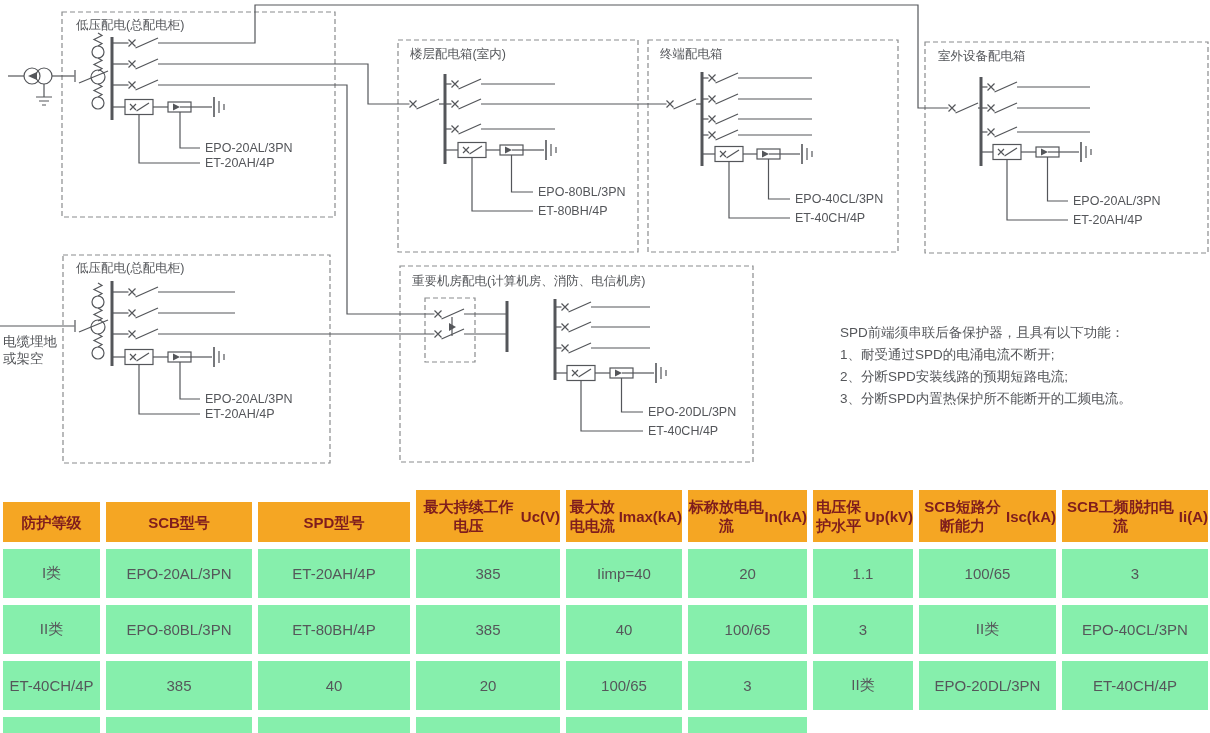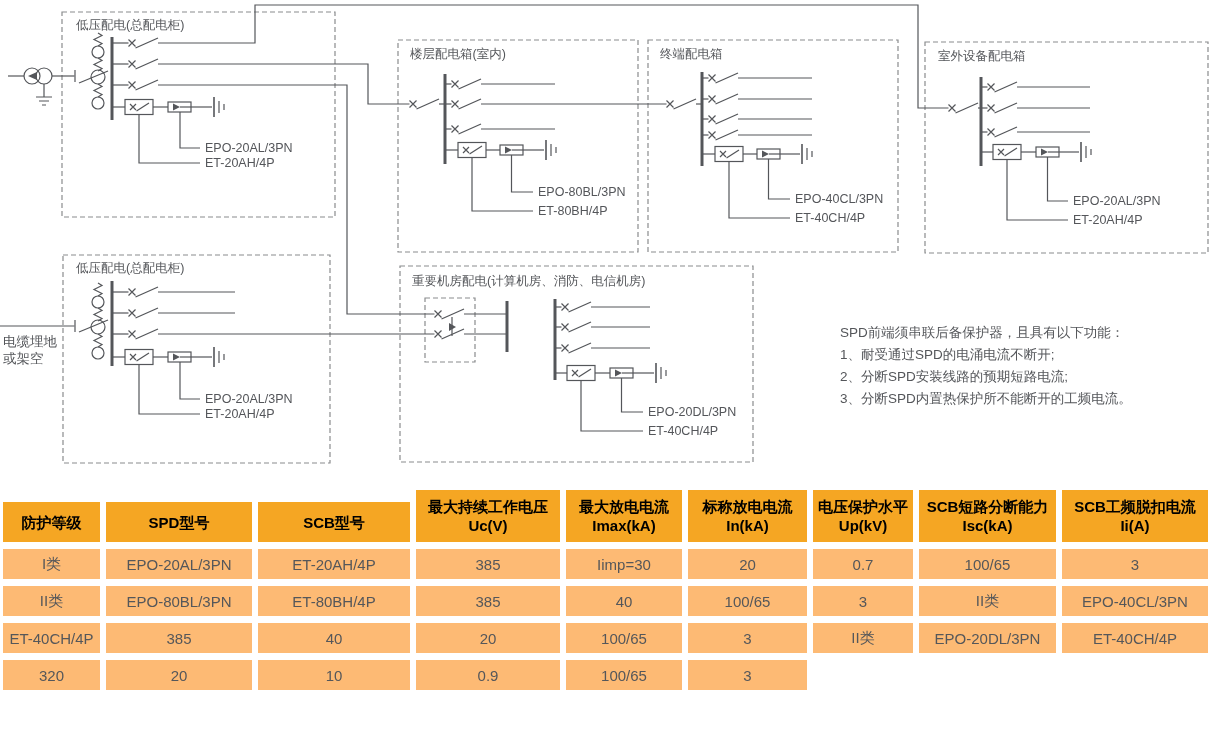--- a/index.html
+++ b/index.html
@@ -13,28 +13,28 @@
   .dev-label{font-size:12.5px;}
   .notes-line{font-size:13.5px;}
   .feed-label{font-size:13.5px;}
   .spec-table{
     position:absolute;left:3px;top:490px;
     display:grid;
     grid-template-columns:97px 146px 152px 144px 116px 119px 100px 137px 146px;
     column-gap:6px;row-gap:7px;
   }
   .th{
-    background:#F5A623;color:#000000;font-weight:bold;font-size:15px;
-    display:flex;flex-direction:column;align-items:center;justify-content:center;
+    background:#F5A623;color:#7f1d1d;font-weight:bold;font-size:15px;
+    display:flex;flex-direction:row;align-items:center;justify-content:center;
     text-align:center;line-height:19px;align-self:end;width:100%;
   }
   .th.single{height:40px;}
   .th.double{height:52px;}
   .td{
-    background:#fdba74;height:30px;display:flex;align-items:center;justify-content:center;
+    background:#86efac;height:49px;display:flex;align-items:center;justify-content:center;
     font-size:15px;color:#55575A;
   }
 </style>
 </head>
 <body>
 
 <svg class="diagram" width="1210" height="488" viewBox="0 0 1210 488">
   <defs>
     <g id="sw">
       <path d="M-3.5,-3.5 L3.5,3.5 M-3.5,3.5 L3.5,-3.5"></path>
@@ -269,24 +269,24 @@
     <text class="notes-line" x="840" y="381">2、分断SPD安装线路的预期短路电流;</text>
     <text class="notes-line" x="840" y="403">3、分断SPD内置热保护所不能断开的工频电流。</text>
   </g>
 </svg>
 
 <div class="spec-table">
   <div class="th single">
       <div>防护等级</div>
     </div>
   <div class="th single">
+      <div>SCB型号</div>
+    </div>
+  <div class="th single">
       <div>SPD型号</div>
-    </div>
-  <div class="th single">
-      <div>SCB型号</div>
     </div>
   <div class="th double">
       <div>最大持续工作电压</div>
       <div>Uc(V)</div>
     </div>
   <div class="th double">
       <div>最大放电电流</div>
       <div>Imax(kA)</div>
     </div>
   <div class="th double">
@@ -303,23 +303,23 @@
     </div>
   <div class="th double">
       <div>SCB工频脱扣电流</div>
       <div>Ii(A)</div>
     </div>
 
   <div class="td">I类</div>
   <div class="td">EPO-20AL/3PN</div>
   <div class="td">ET-20AH/4P</div>
   <div class="td">385</div>
-  <div class="td">Iimp=30</div>
+  <div class="td">Iimp=40</div>
   <div class="td">20</div>
-  <div class="td">0.7</div>
+  <div class="td">1.1</div>
   <div class="td">100/65</div>
   <div class="td">3</div>
 
   <div class="td">II类</div>
   <div class="td">EPO-80BL/3PN</div>
   <div class="td">ET-80BH/4P</div>
   <div class="td">385</div>
   <div class="td">40</div>
   <div class="td">100/65</div>
   <div class="td">3</div>

